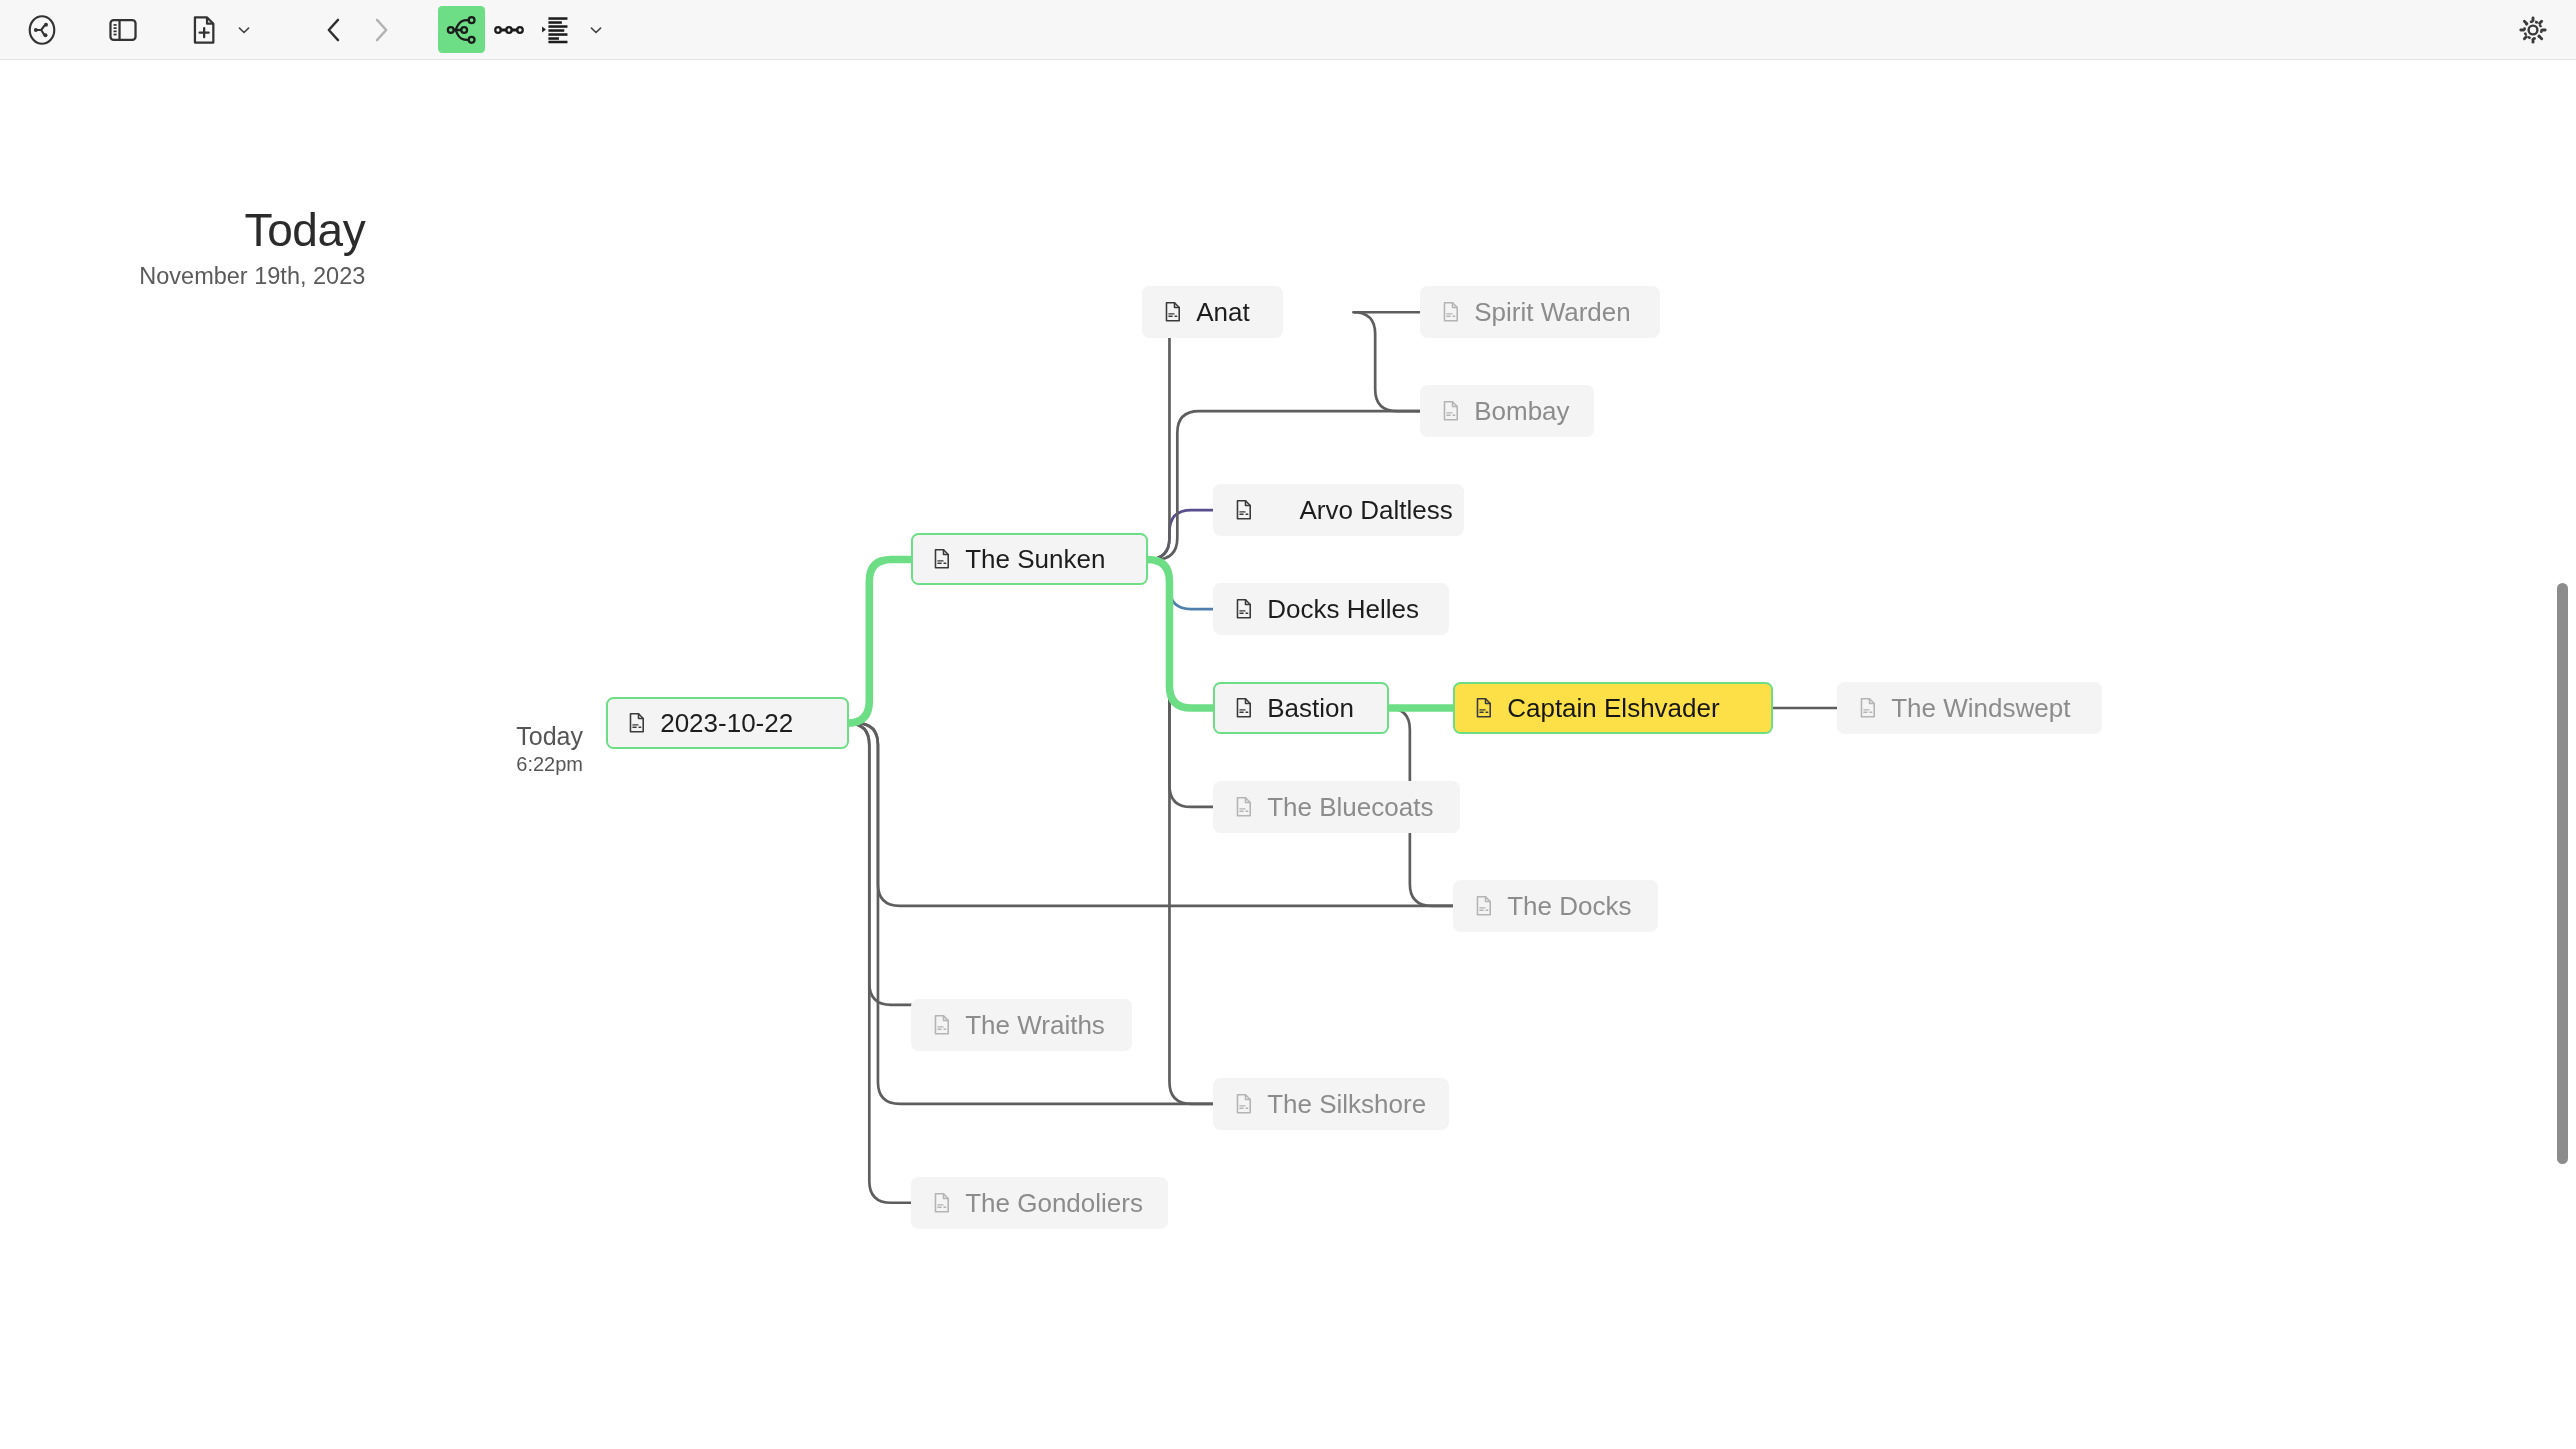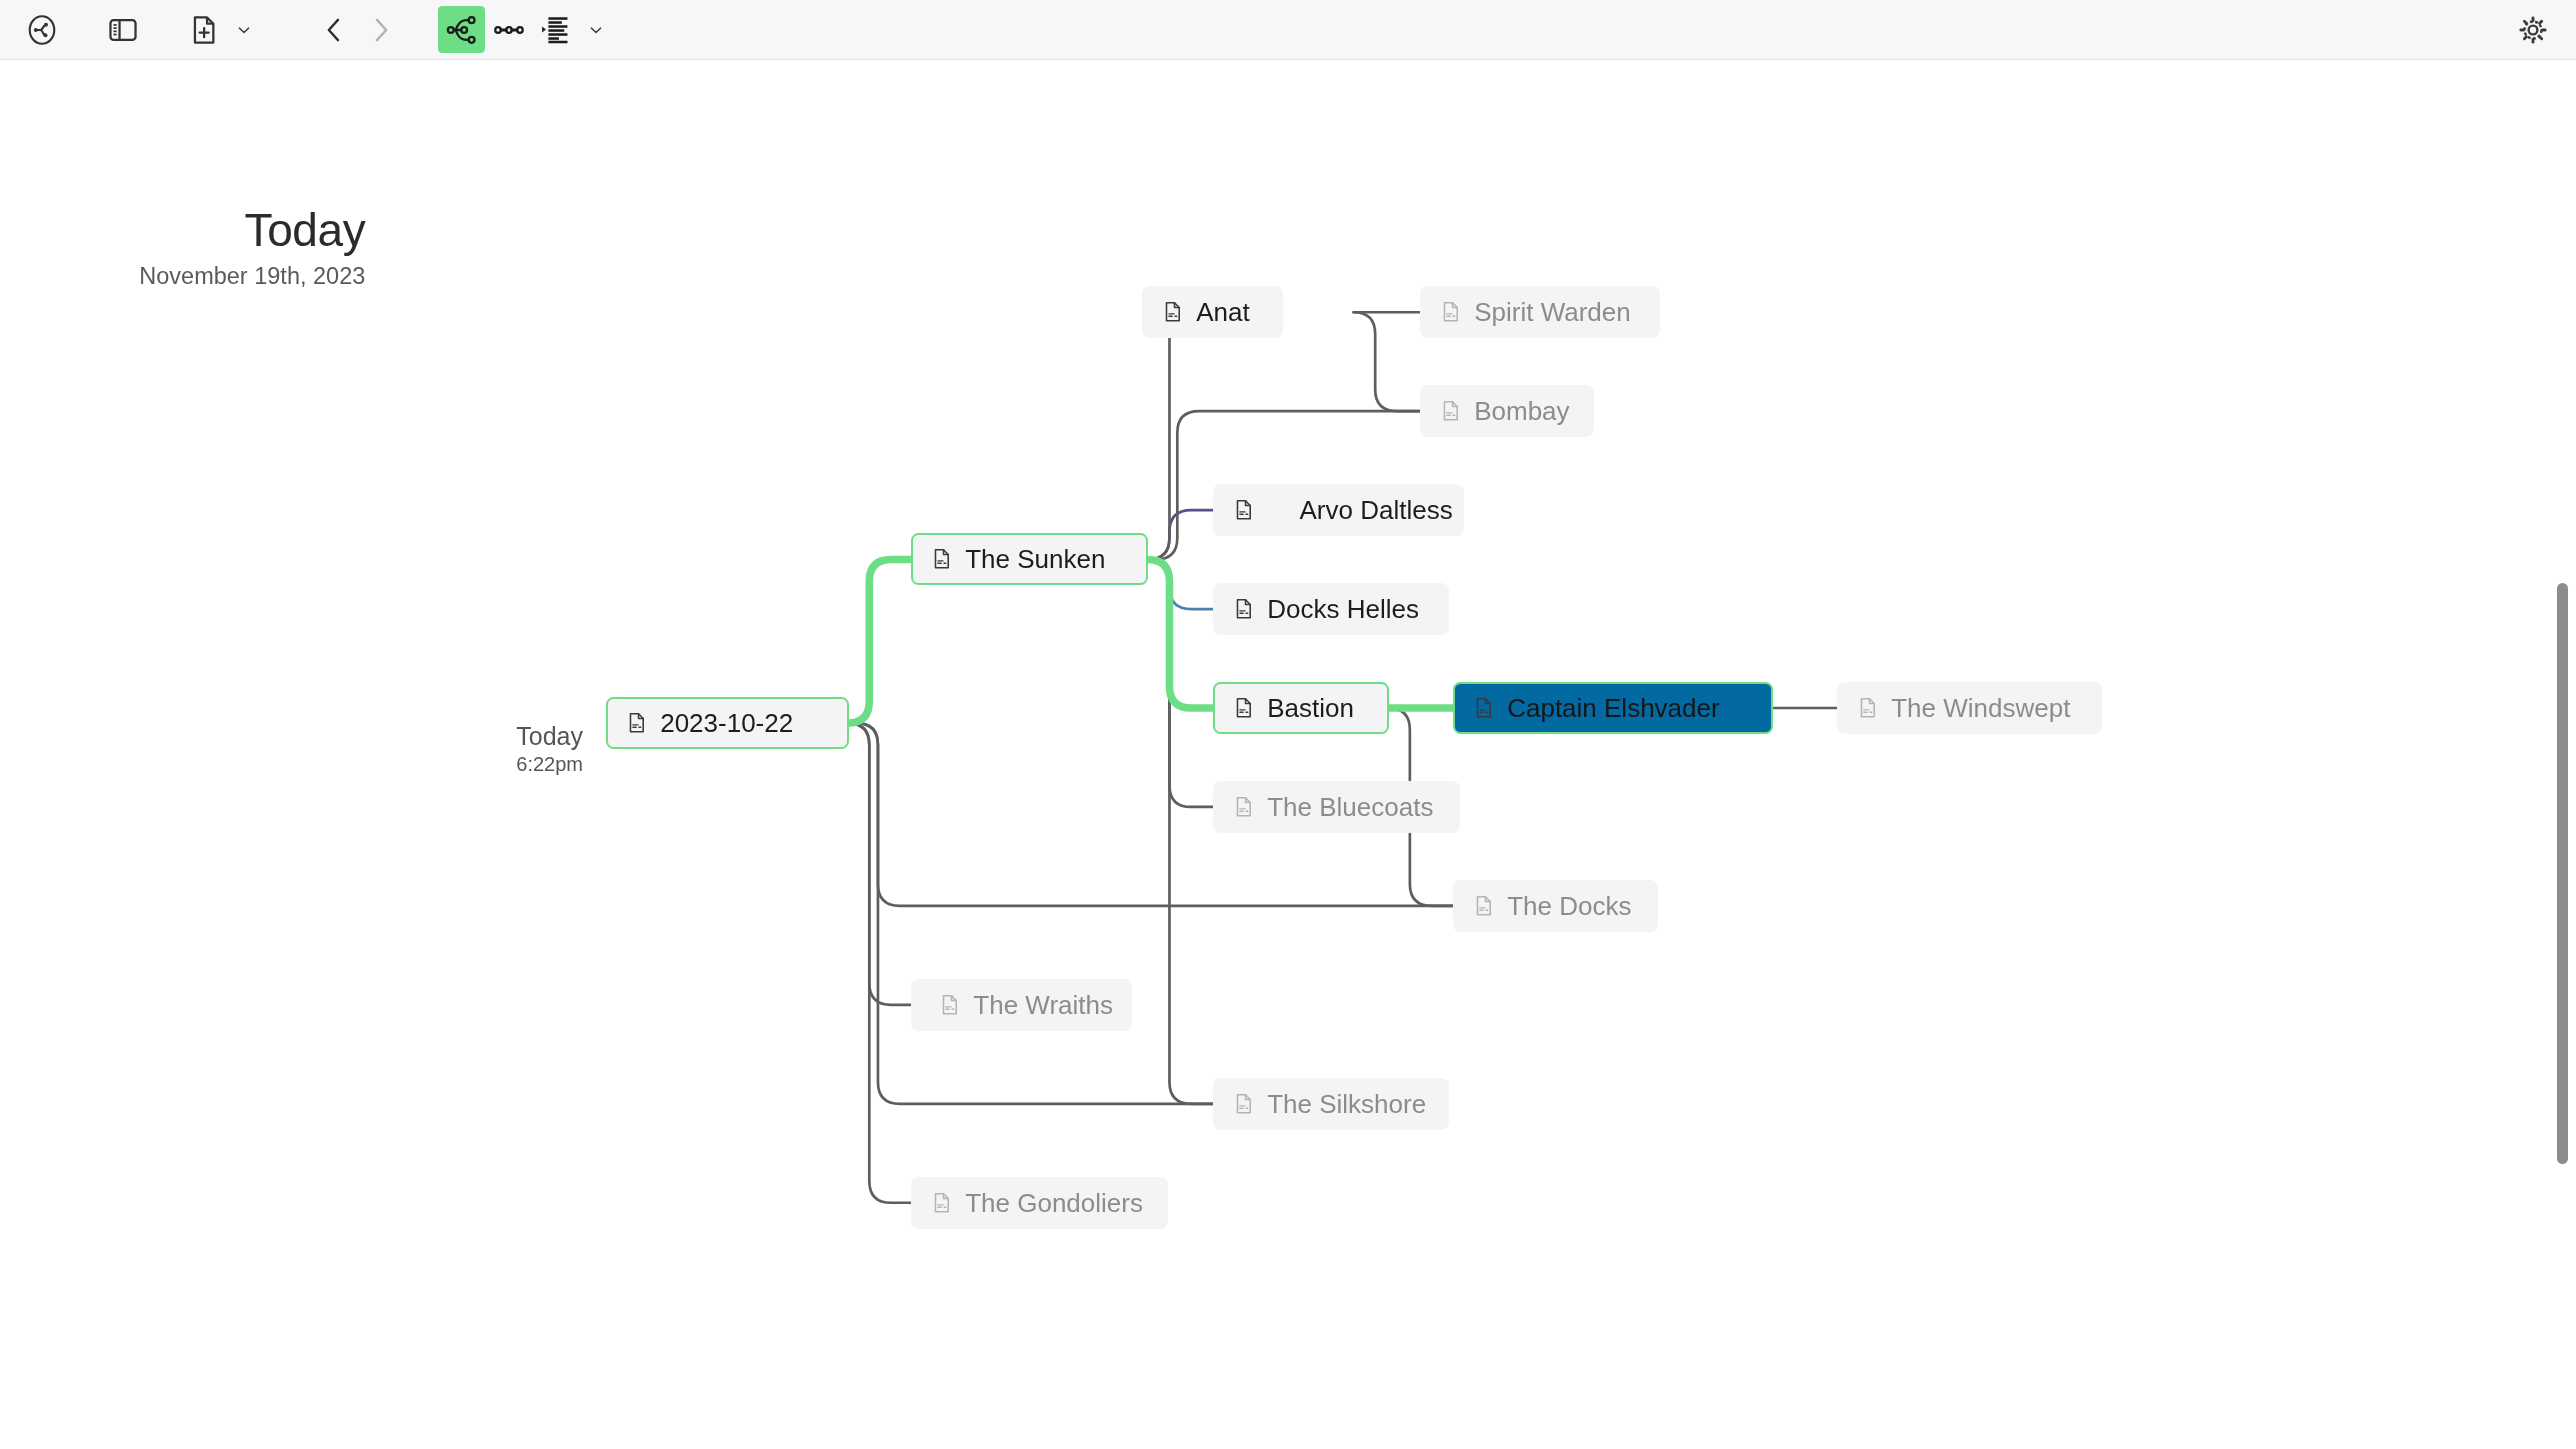--- a/index.html
+++ b/index.html
@@ -116,21 +116,21 @@
   .node.strong .doc-ic path,
   .node.strong .doc-ic line { stroke: #3a3a3a; }
 
   
   .node.outlined {
     background: #f4f4f4;
     border-color: #6ede86;
   }
   
   .node.filled {
-    background: #0369a1;
+    background: #fde047;
     border-color: #6ede86;
   }
   .node.filled .n-label { color: #161616; }
 
   
   .node .doc-ic path,
   .node .doc-ic line { stroke: #b4b4b4; }
 
   
   #vscroll {
@@ -475,21 +475,21 @@
       <div class="node" style="left: 1453px; top: 775px; width: 205px;">
         <svg class="doc-ic" width="23.5" height="23.5" viewBox="0 0 24 24" fill="none" stroke-width="1.6" stroke-linejoin="round" stroke-linecap="round">
   <path d="M5.6 2.8 h8.2 L18.6 7.6 V21.2 H5.6 Z"></path>
   <path d="M13.8 2.8 V7.6 H18.6"></path>
   <line x1="8.1" y1="14.2" x2="13.3" y2="14.2" stroke-width="1.35"></line>
   <line x1="8.1" y1="16.6" x2="11.4" y2="16.6" stroke-width="1.35"></line>
   <line x1="14.3" y1="16.6" x2="16.1" y2="16.6" stroke-width="1.35"></line>
 </svg>
         <span class="n-label">The Docks</span>
       </div>
-      <div class="node" style="left: 911px; top: 874px; width: 221px; justify-content: flex-end;">
+      <div class="node" style="left: 911px; top: 894px; width: 221px;">
         <svg class="doc-ic" width="23.5" height="23.5" viewBox="0 0 24 24" fill="none" stroke-width="1.6" stroke-linejoin="round" stroke-linecap="round">
   <path d="M5.6 2.8 h8.2 L18.6 7.6 V21.2 H5.6 Z"></path>
   <path d="M13.8 2.8 V7.6 H18.6"></path>
   <line x1="8.1" y1="14.2" x2="13.3" y2="14.2" stroke-width="1.35"></line>
   <line x1="8.1" y1="16.6" x2="11.4" y2="16.6" stroke-width="1.35"></line>
   <line x1="14.3" y1="16.6" x2="16.1" y2="16.6" stroke-width="1.35"></line>
 </svg>
         <span class="n-label">The Wraiths</span>
       </div>
       <div class="node" style="left: 1213px; top: 973px; width: 236px;">

